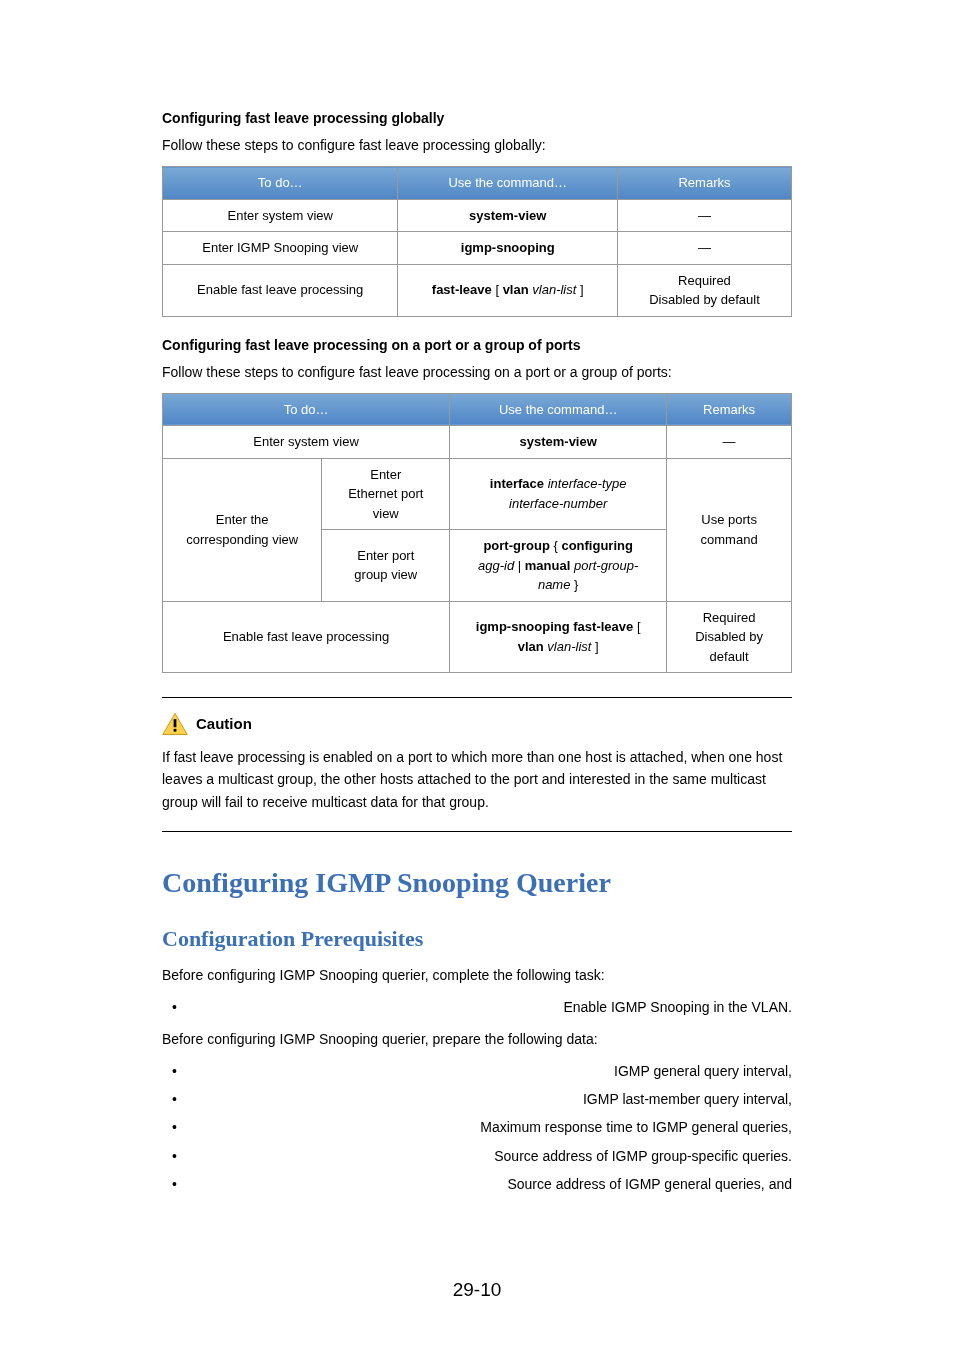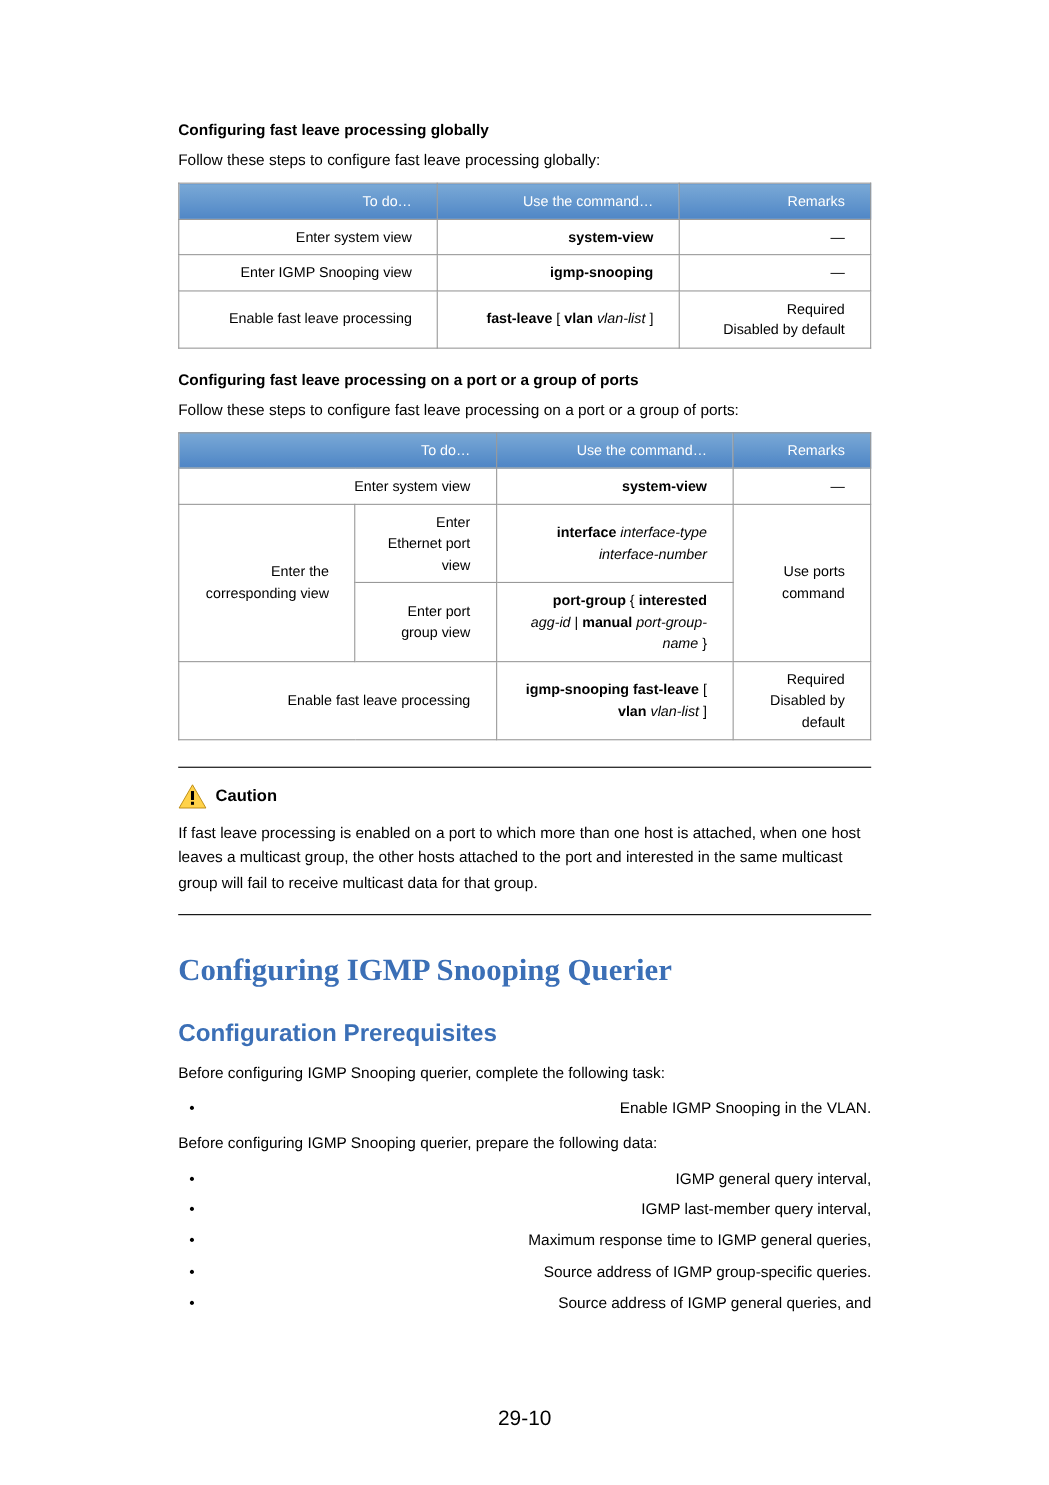--- a/index.html
+++ b/index.html
@@ -25,21 +25,21 @@
   }
   table {
     border-collapse: collapse;
     width: 100%;
     margin: 6px 0 16px 0;
     font-size: 13px;
   }
   th, td {
     border: 1px solid #999;
     padding: 6px 23px;
-    text-align: right;
+    text-align: center;
     vertical-align: middle;
   }
   thead th {
     background: linear-gradient(#7aa9d6, #4f86c6);
     color: #fff;
     font-weight: normal;
     height: 28px;
   }
   .caution-box {
     border-top: 1px solid #000;
@@ -66,21 +66,21 @@
     line-height: 1.6;
   }
   .h1 {
     font-family: "Times New Roman", Times, serif;
     color: #3b6fb6;
     font-size: 28px;
     font-weight: bold;
     margin: 30px 0 6px 0;
   }
   .h2 {
-    font-family: Liberation Sans, sans-serif;
+    font-family: Liberation Serif, serif;
     color: #3b6fb6;
     font-size: 22px;
     font-weight: bold;
     margin: 18px 0 10px 0;
   }
   ul.bullets {
     list-style: none;
     padding: 0;
     margin: 6px 0 10px 0;
     text-align: right;
@@ -158,21 +158,21 @@
         <td>—</td>
       </tr>
       <tr>
         <td rowspan="2">Enter the corresponding view</td>
         <td>Enter Ethernet port view</td>
         <td class="cmdcell"><b>interface</b> <i>interface-type interface-number</i></td>
         <td rowspan="2">Use ports command</td>
       </tr>
       <tr>
         <td>Enter port group view</td>
-        <td class="cmdcell"><b>port-group</b> { <b>interested</b> <i>agg-id</i> | <b>manual</b> <i>port-group-name</i> }</td>
+        <td class="cmdcell"><b>port-group</b> { <b>configuring</b> <i>agg-id</i> | <b>manual</b> <i>port-group-name</i> }</td>
       </tr>
       <tr>
         <td colspan="2">Enable fast leave processing</td>
         <td class="cmdcell"><b>igmp-snooping fast-leave</b> [ <b>vlan</b> <i>vlan-list</i> ]</td>
         <td>Required<br>Disabled by default</td>
       </tr>
     </tbody>
   </table>
 
   <div class="caution-box">

